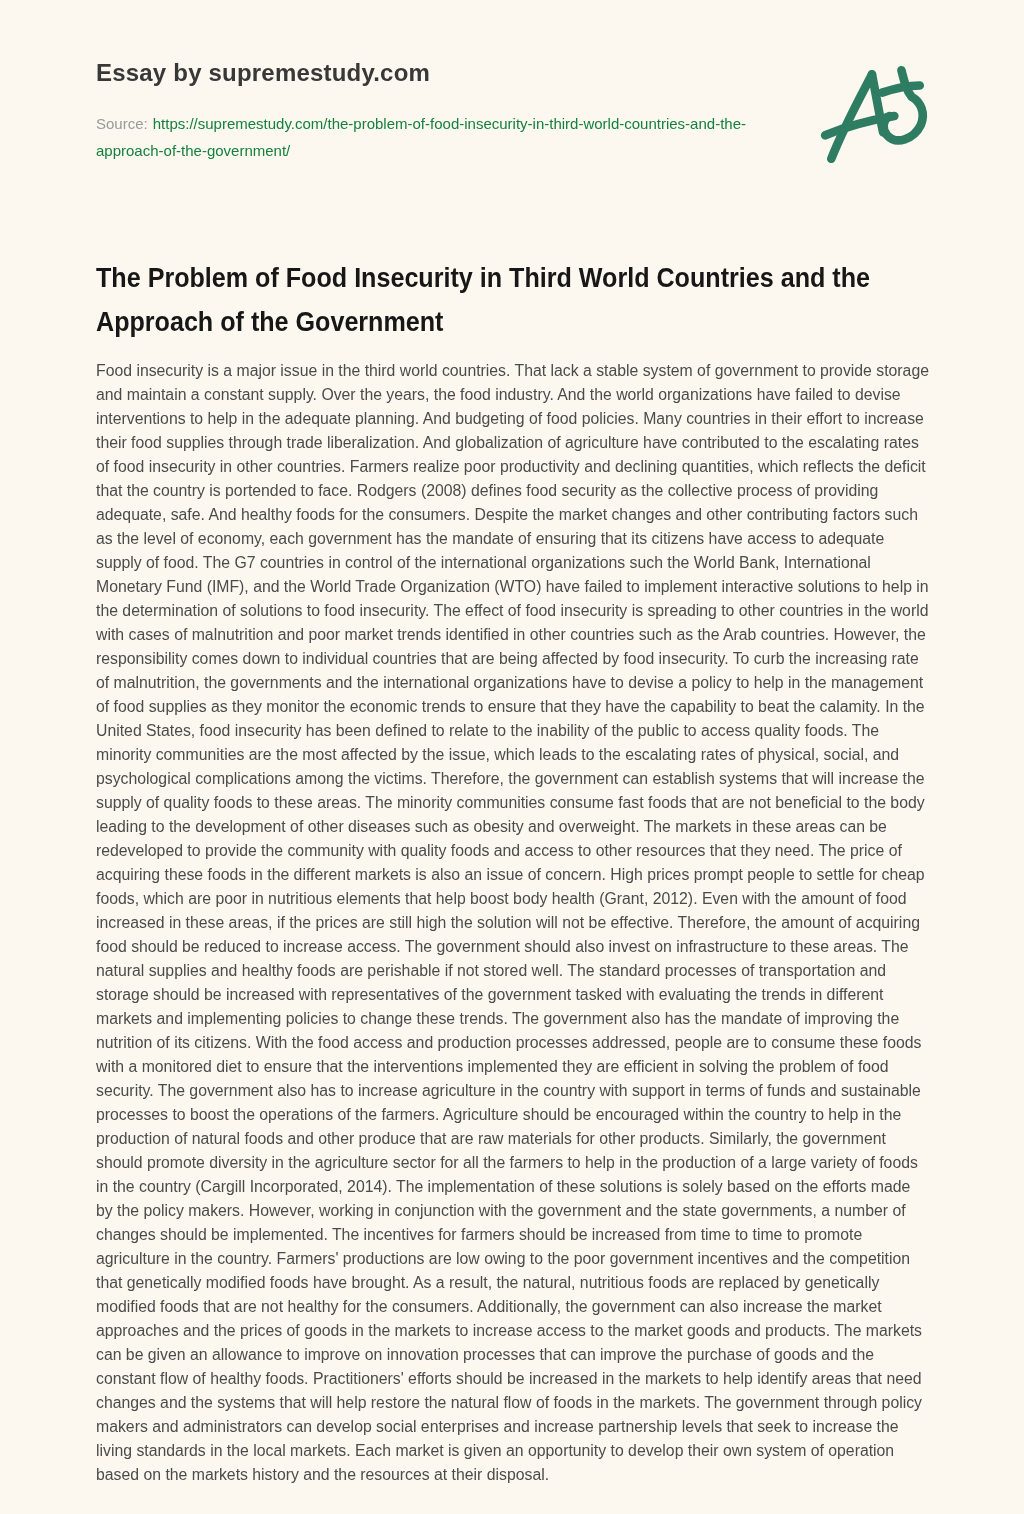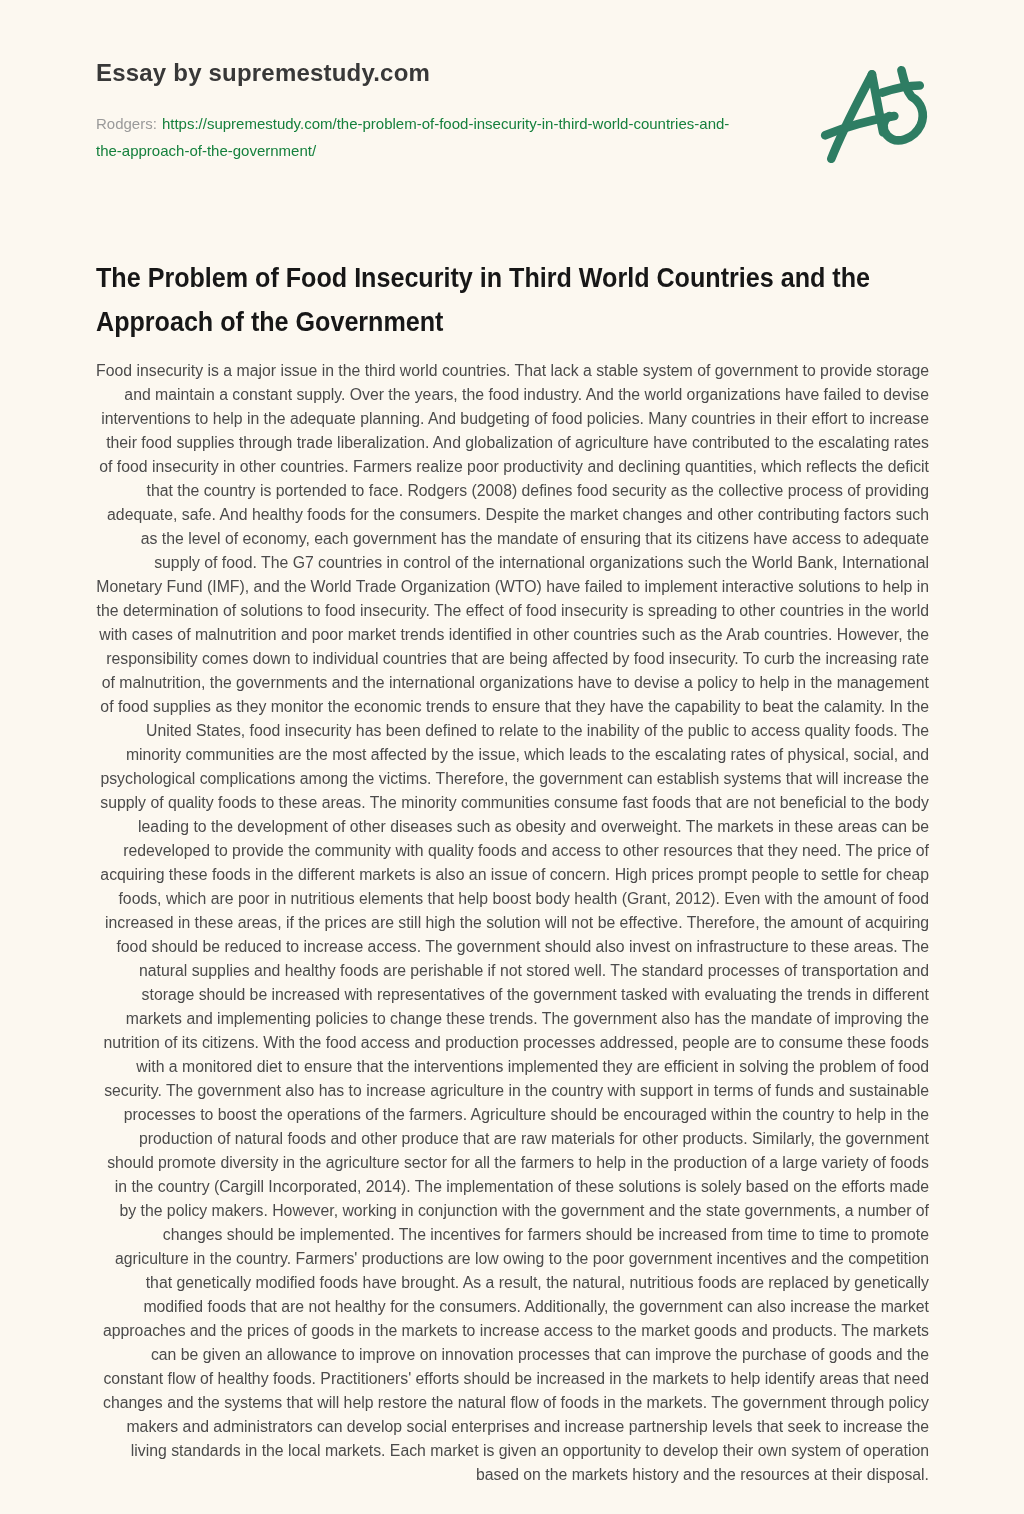--- a/index.html
+++ b/index.html
@@ -55,33 +55,33 @@
     font-weight: bold;
     color: #171717;
     letter-spacing: 0;
   }
   .essay-body {
     margin-top: 15px;
     width: 833px;
     font-size: 15.8px;
     line-height: 24px;
     color: #4B4B4B;
-    text-align: right;
+    text-align: left;
   }
 </style>
 </head>
 <body>
 
 <div class="page">
 
   <header>
     <h1 class="site-title">Essay by supremestudy.com</h1>
 
     <p class="source">
-      <span class="source-label">Rodgers:</span><a class="source-link" href="#" title="https://supremestudy.com/the-problem-of-food-insecurity-in-third-world-countries-and-the-approach-of-the-government/">https://supremestudy.com/the-problem-of-food-insecurity-in-third-world-countries-and-the-approach-of-the-government/</a>
+      <span class="source-label">Source:</span><a class="source-link" href="#" title="https://supremestudy.com/the-problem-of-food-insecurity-in-third-world-countries-and-the-approach-of-the-government/">https://supremestudy.com/the-problem-of-food-insecurity-in-third-world-countries-and-the-approach-of-the-government/</a>
     </p>
 
     <div class="logo">
       <svg viewBox="0 0 120 120" fill="none" xmlns="http://www.w3.org/2000/svg">
         <g stroke="#2E7D63" stroke-width="8.5" stroke-linecap="round" fill="none">
 
           <path d="M57 20 C 50 34, 30 70, 17 103"></path>
 
           <path d="M57 20 C 60 35, 64 58, 68 77"></path>
 

